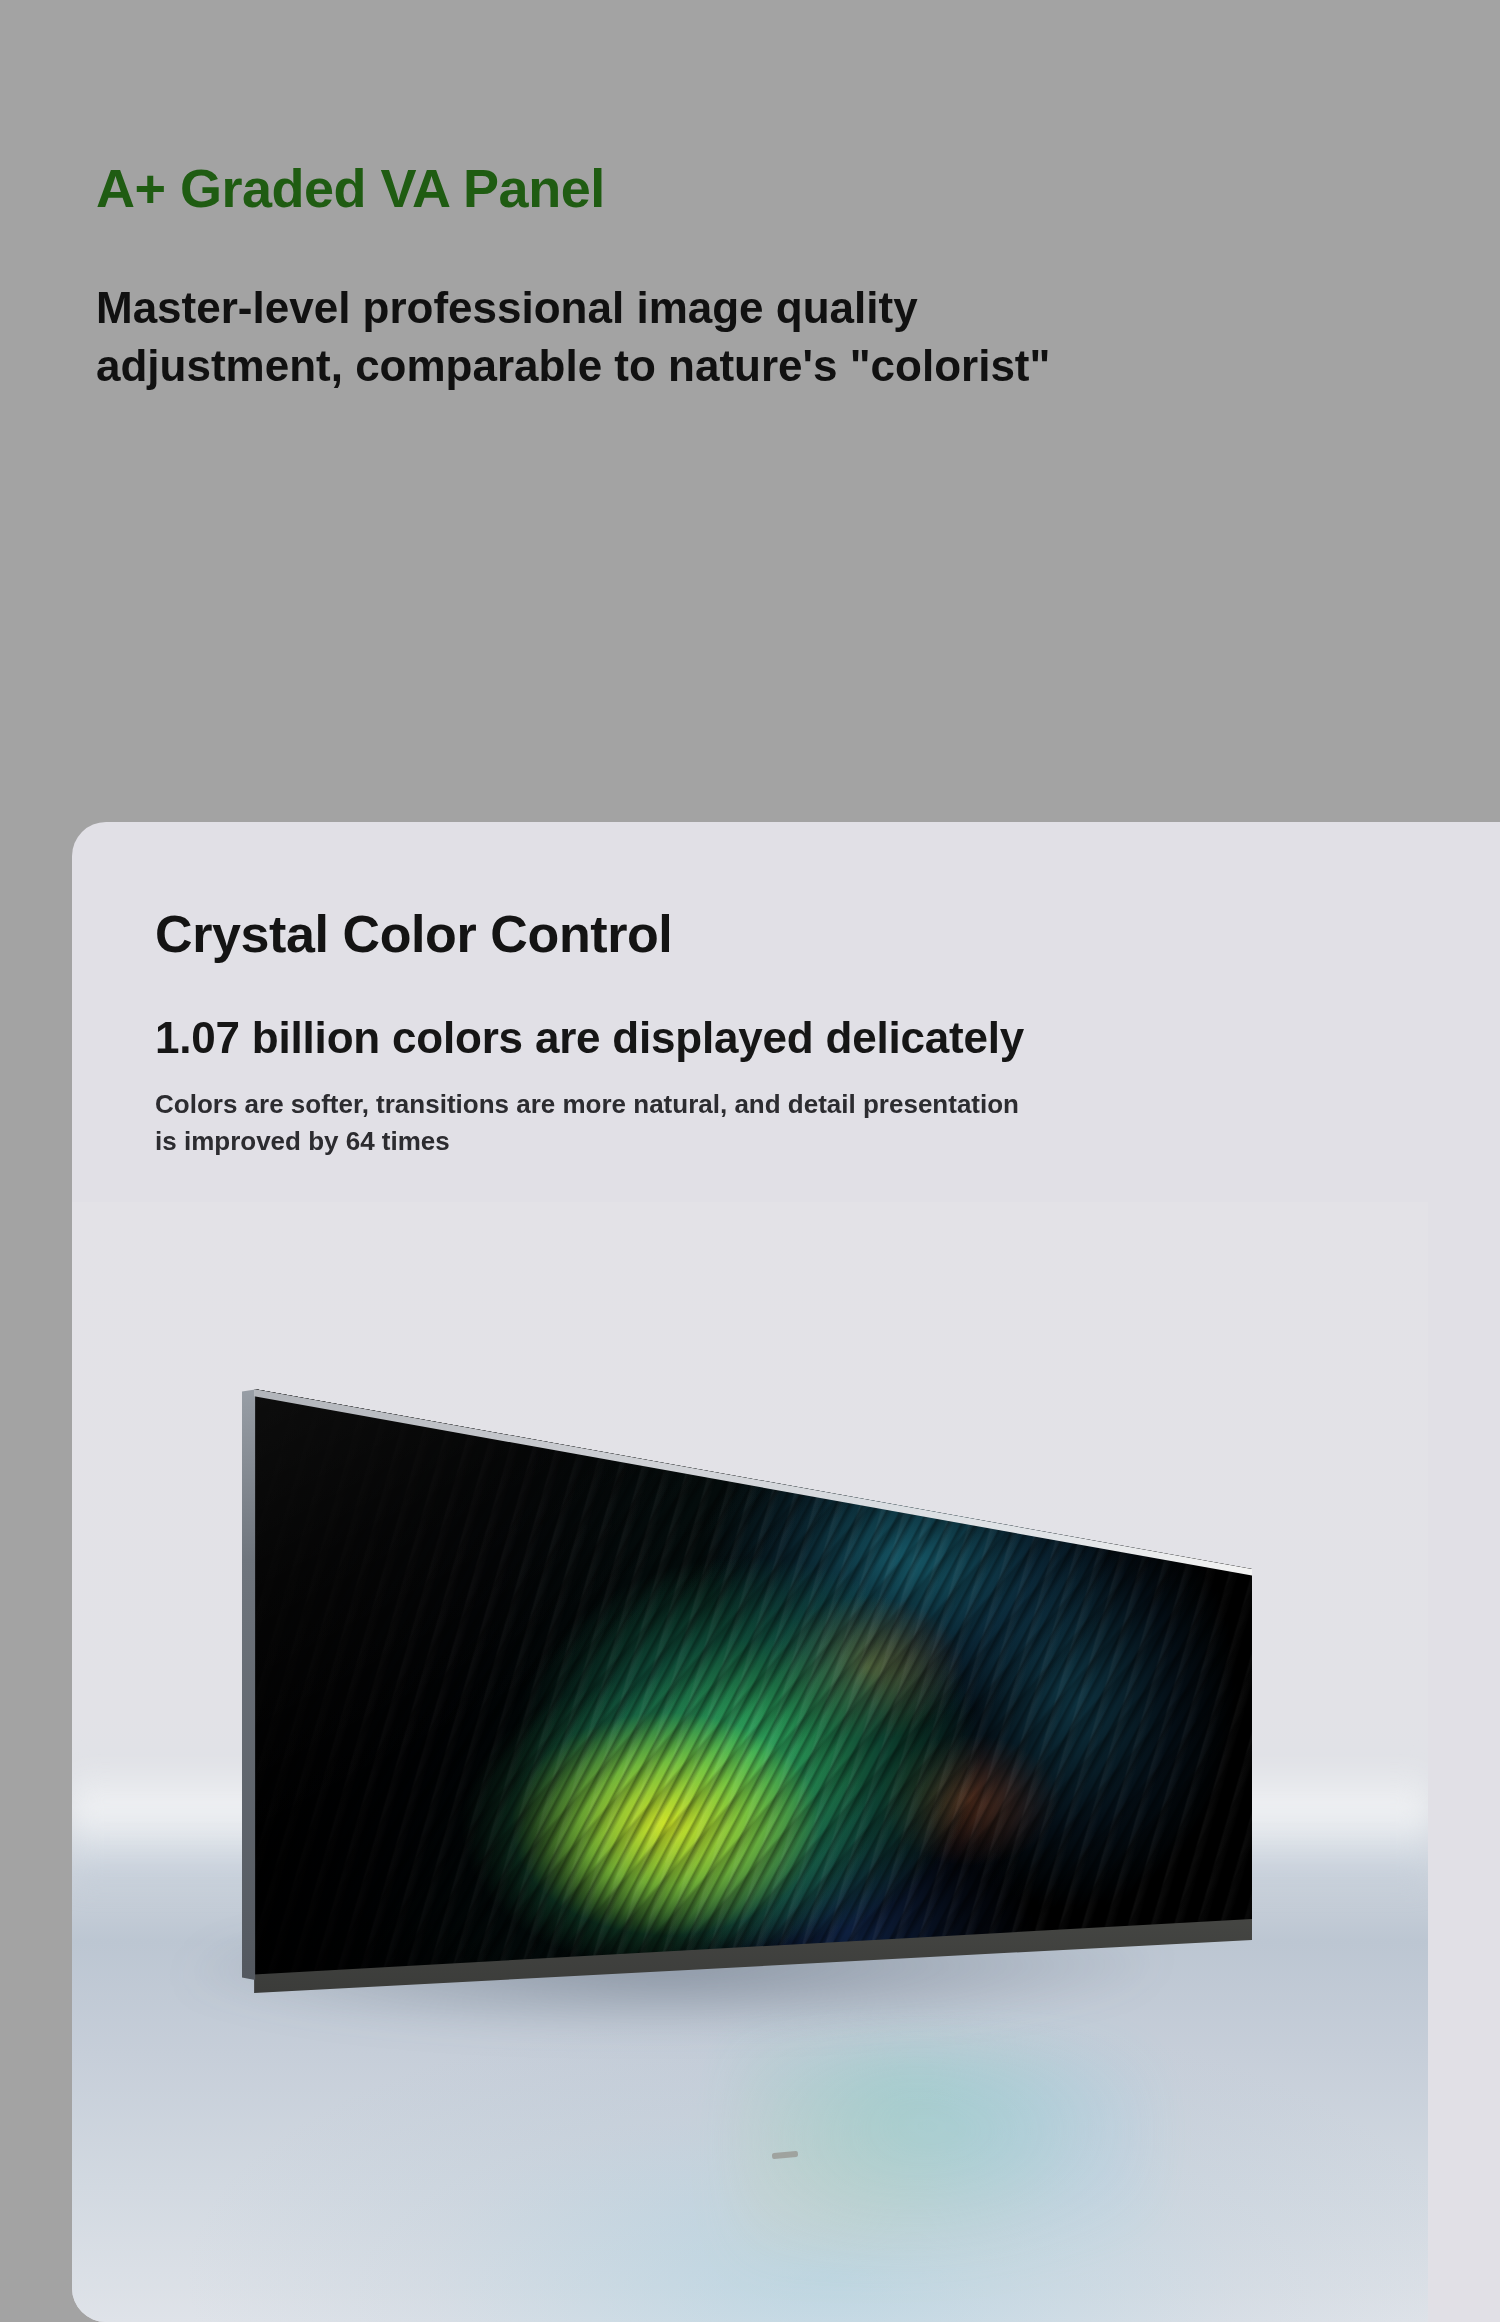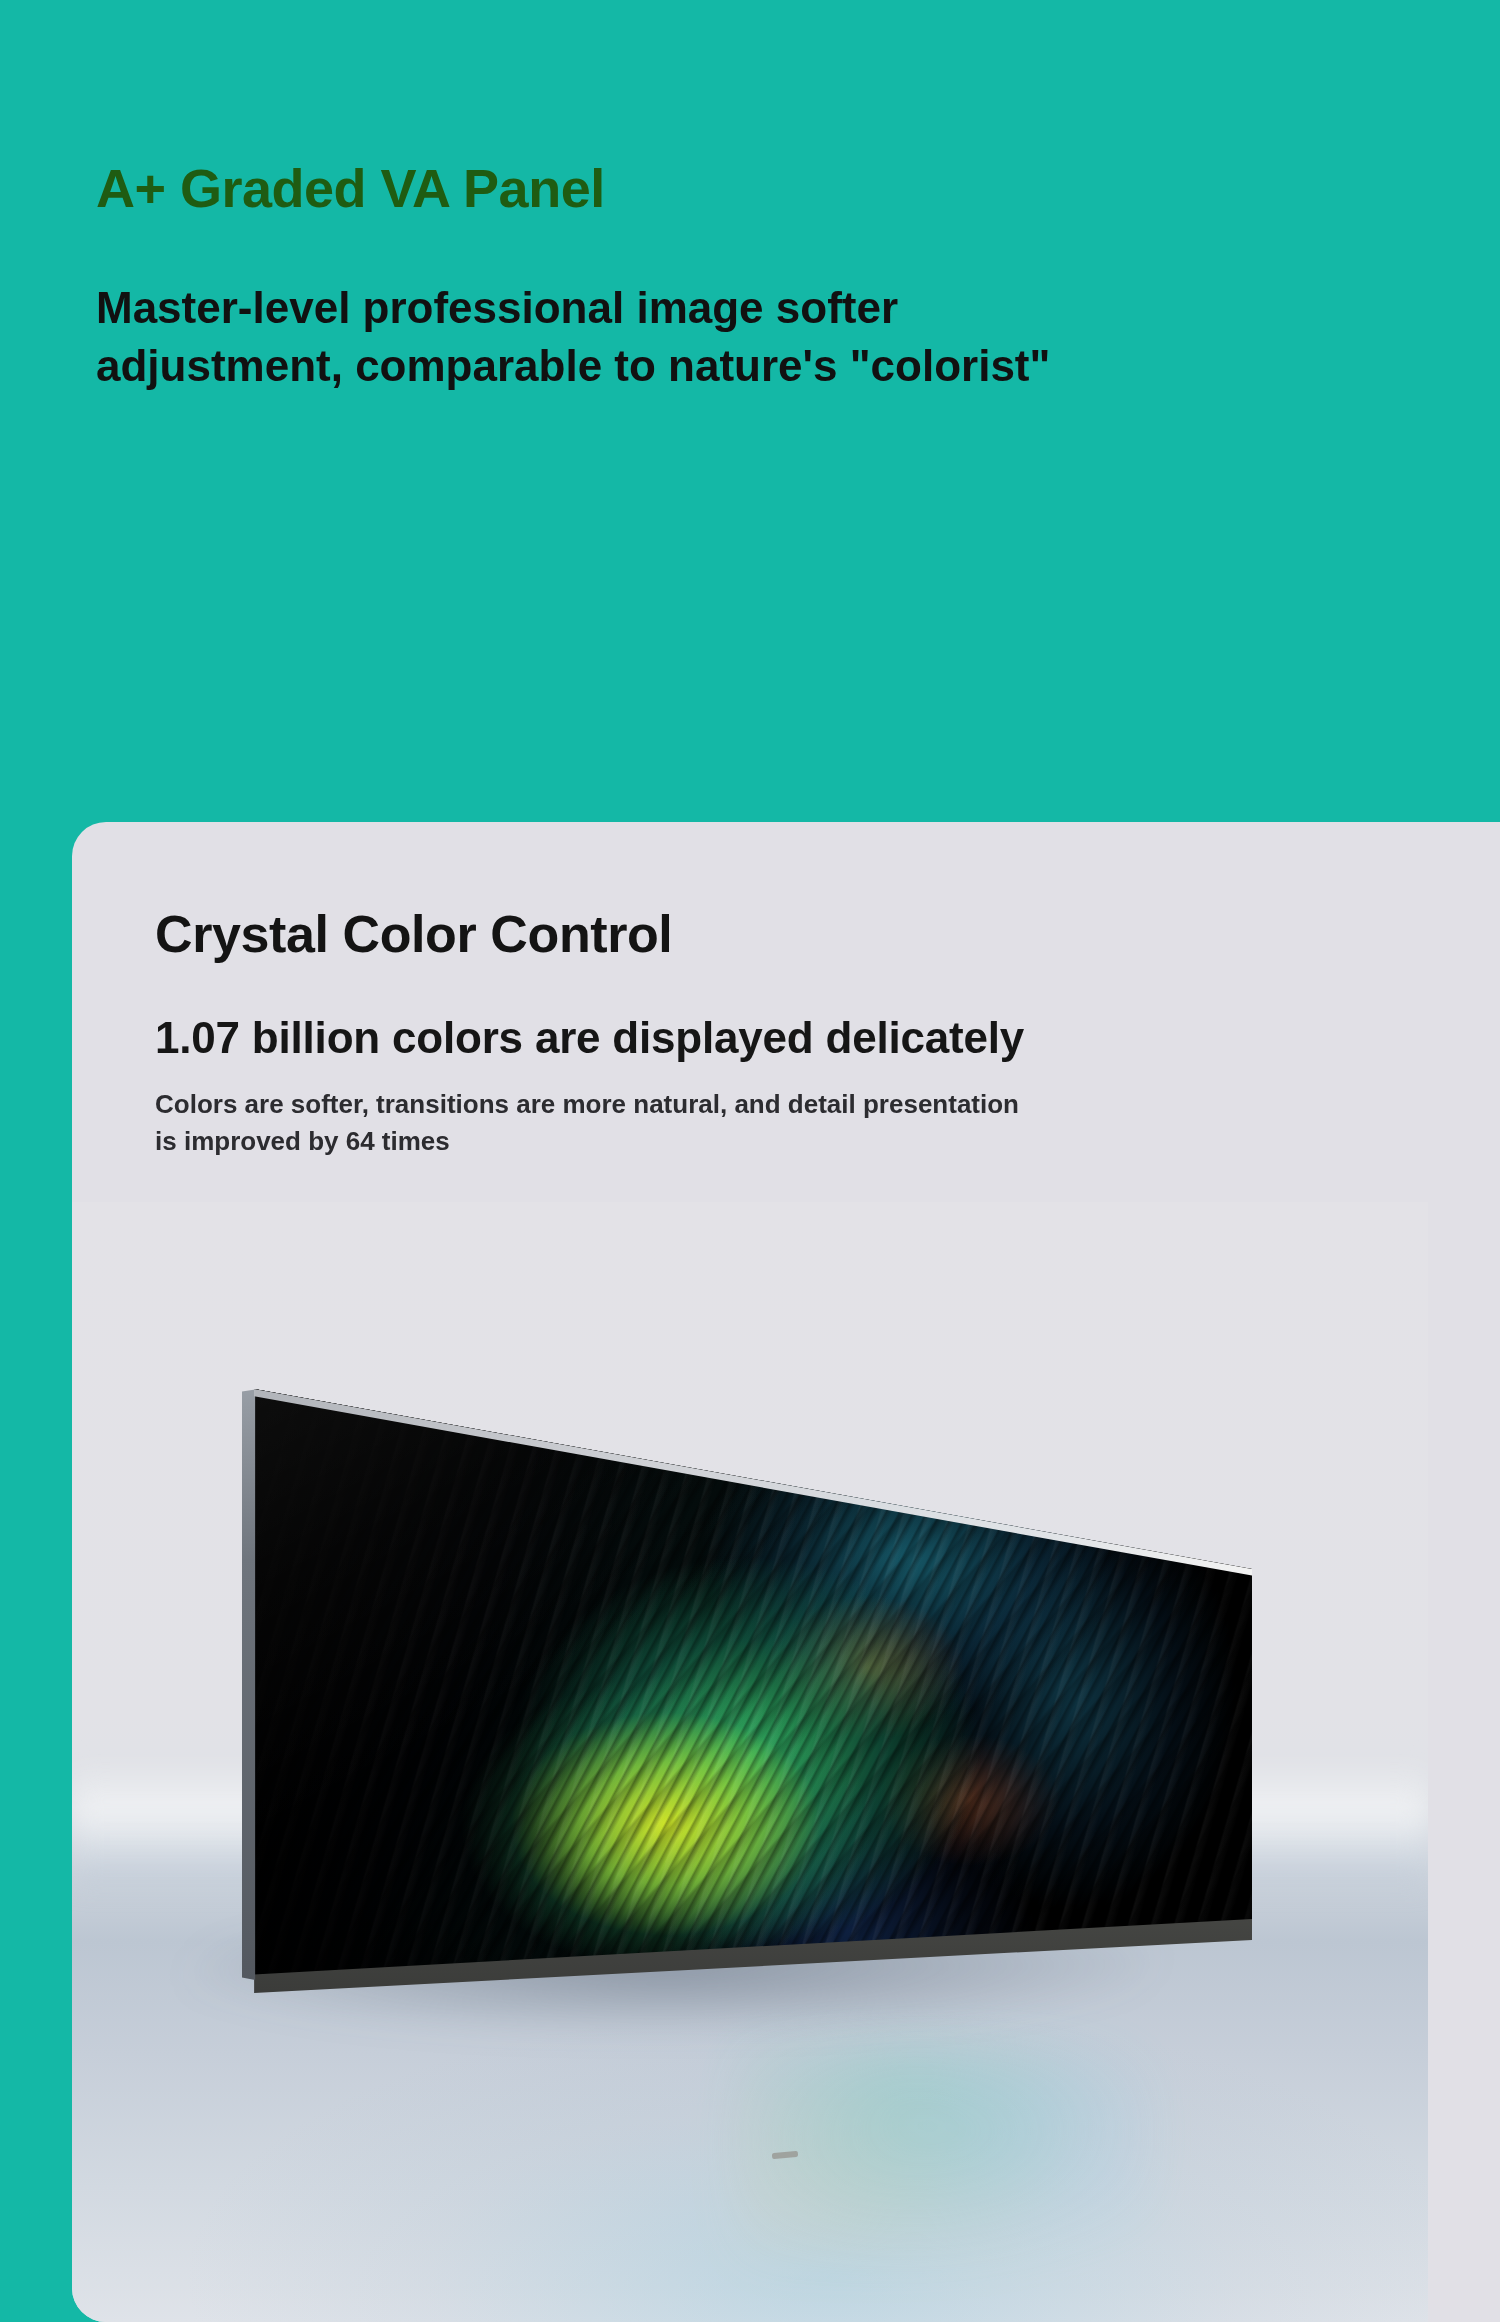--- a/index.html
+++ b/index.html
@@ -9,21 +9,21 @@
     height: 2322px;
     background: #ffffff;
     font-family: "Liberation Sans", sans-serif;
     overflow: hidden;
   }
 
   .page {
     position: relative;
     width: 1500px;
     height: 2322px;
-    background: #14b8a6;
+    background: #a3a3a3;
   }
 
   
   .top-block {
     position: absolute;
     left: 96px;
     top: 160px;
     width: 1320px;
   }
 
@@ -320,21 +320,21 @@
 </style>
 </head>
 <body>
 
 <div class="page">
 
   <div class="top-block">
     <div class="eyebrow-title">A+ Graded VA Panel</div>
 
     <div class="lede">
-      <span>Master-level professional image softer</span><br>
+      <span>Master-level professional image quality</span><br>
       <span>adjustment, comparable to nature's "colorist"</span>
     </div>
   </div>
 
   <div class="feature-card">
 
     <div class="card-text">
       <div class="card-h2">Crystal Color Control</div>
 
       <div class="card-h3">1.07 billion colors are displayed delicately</div>

